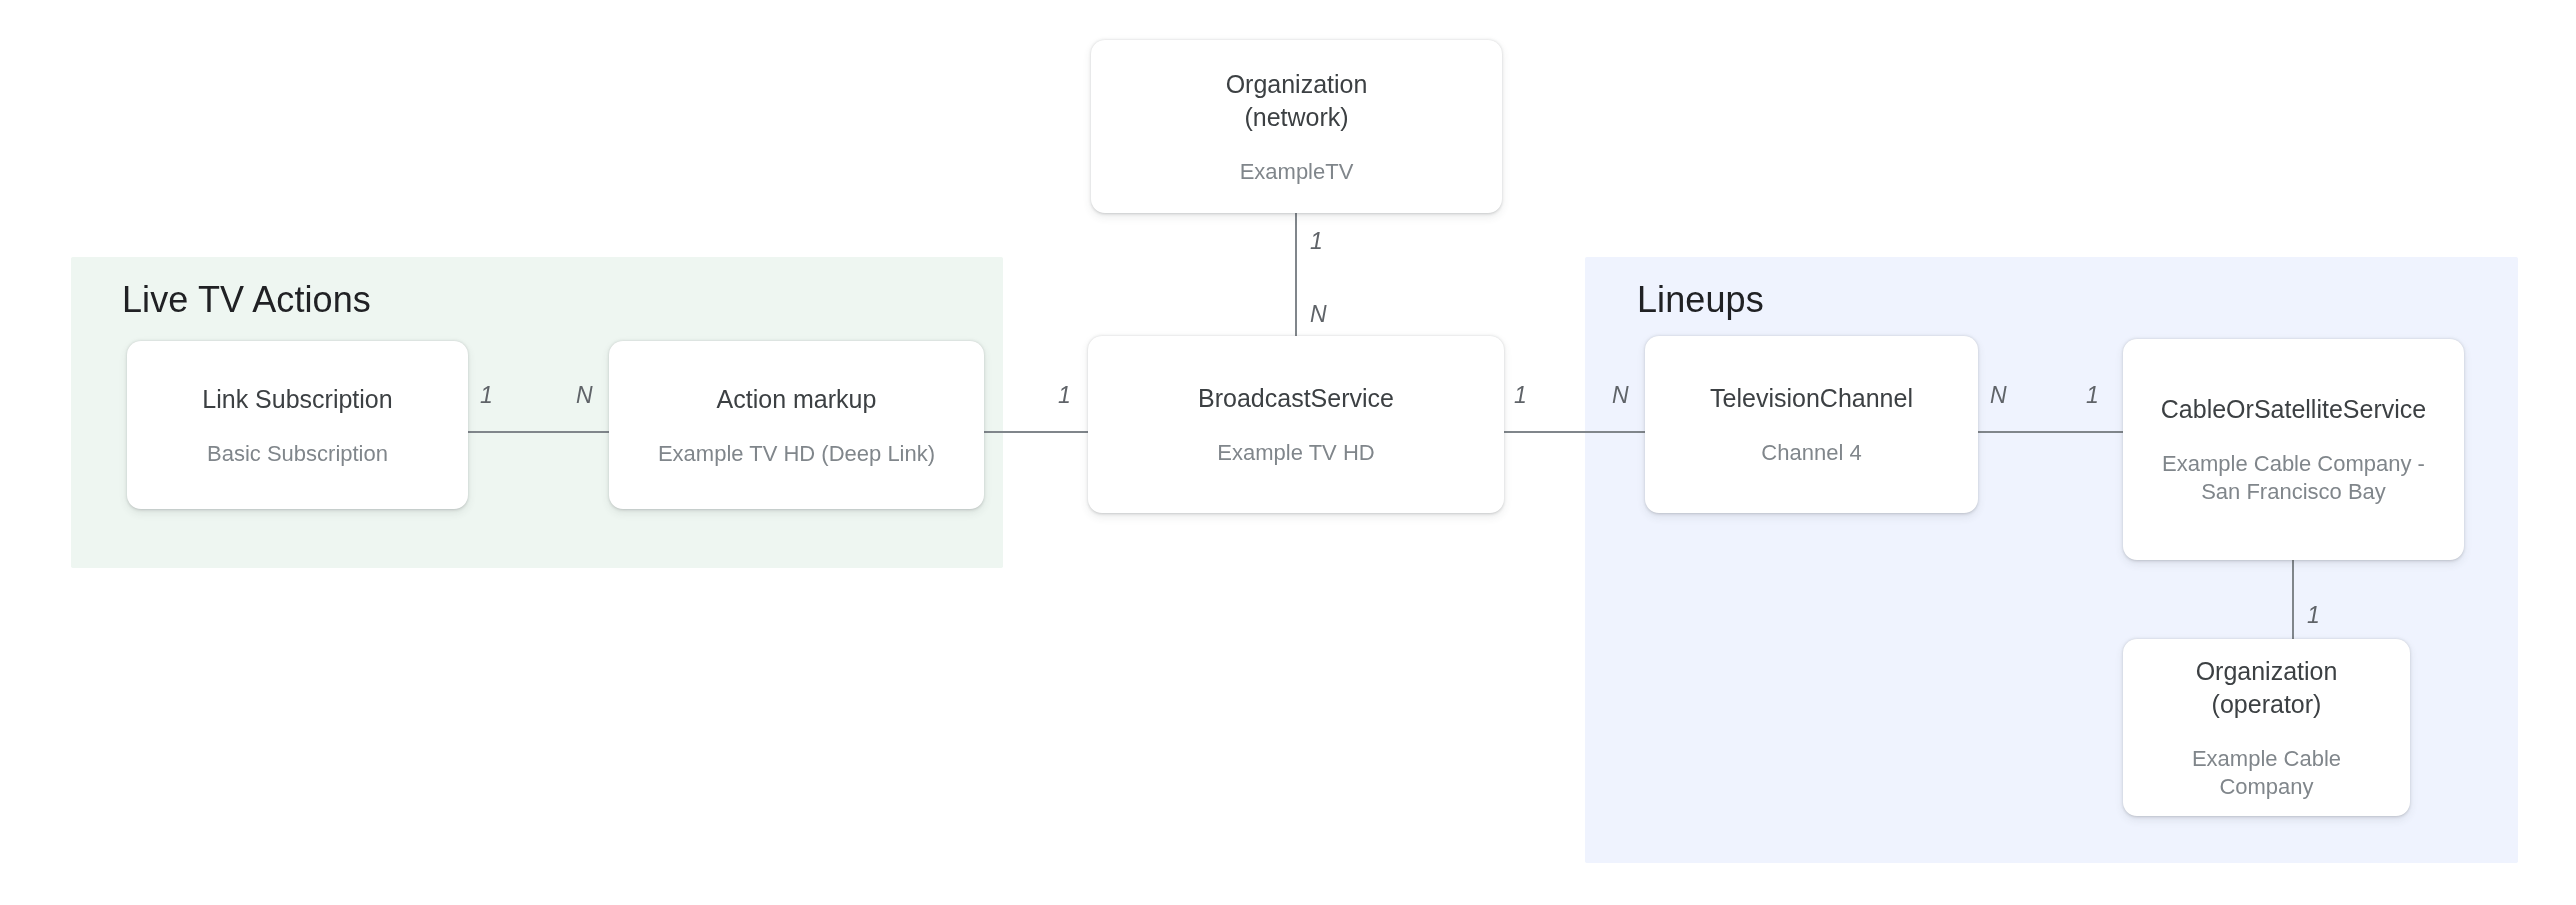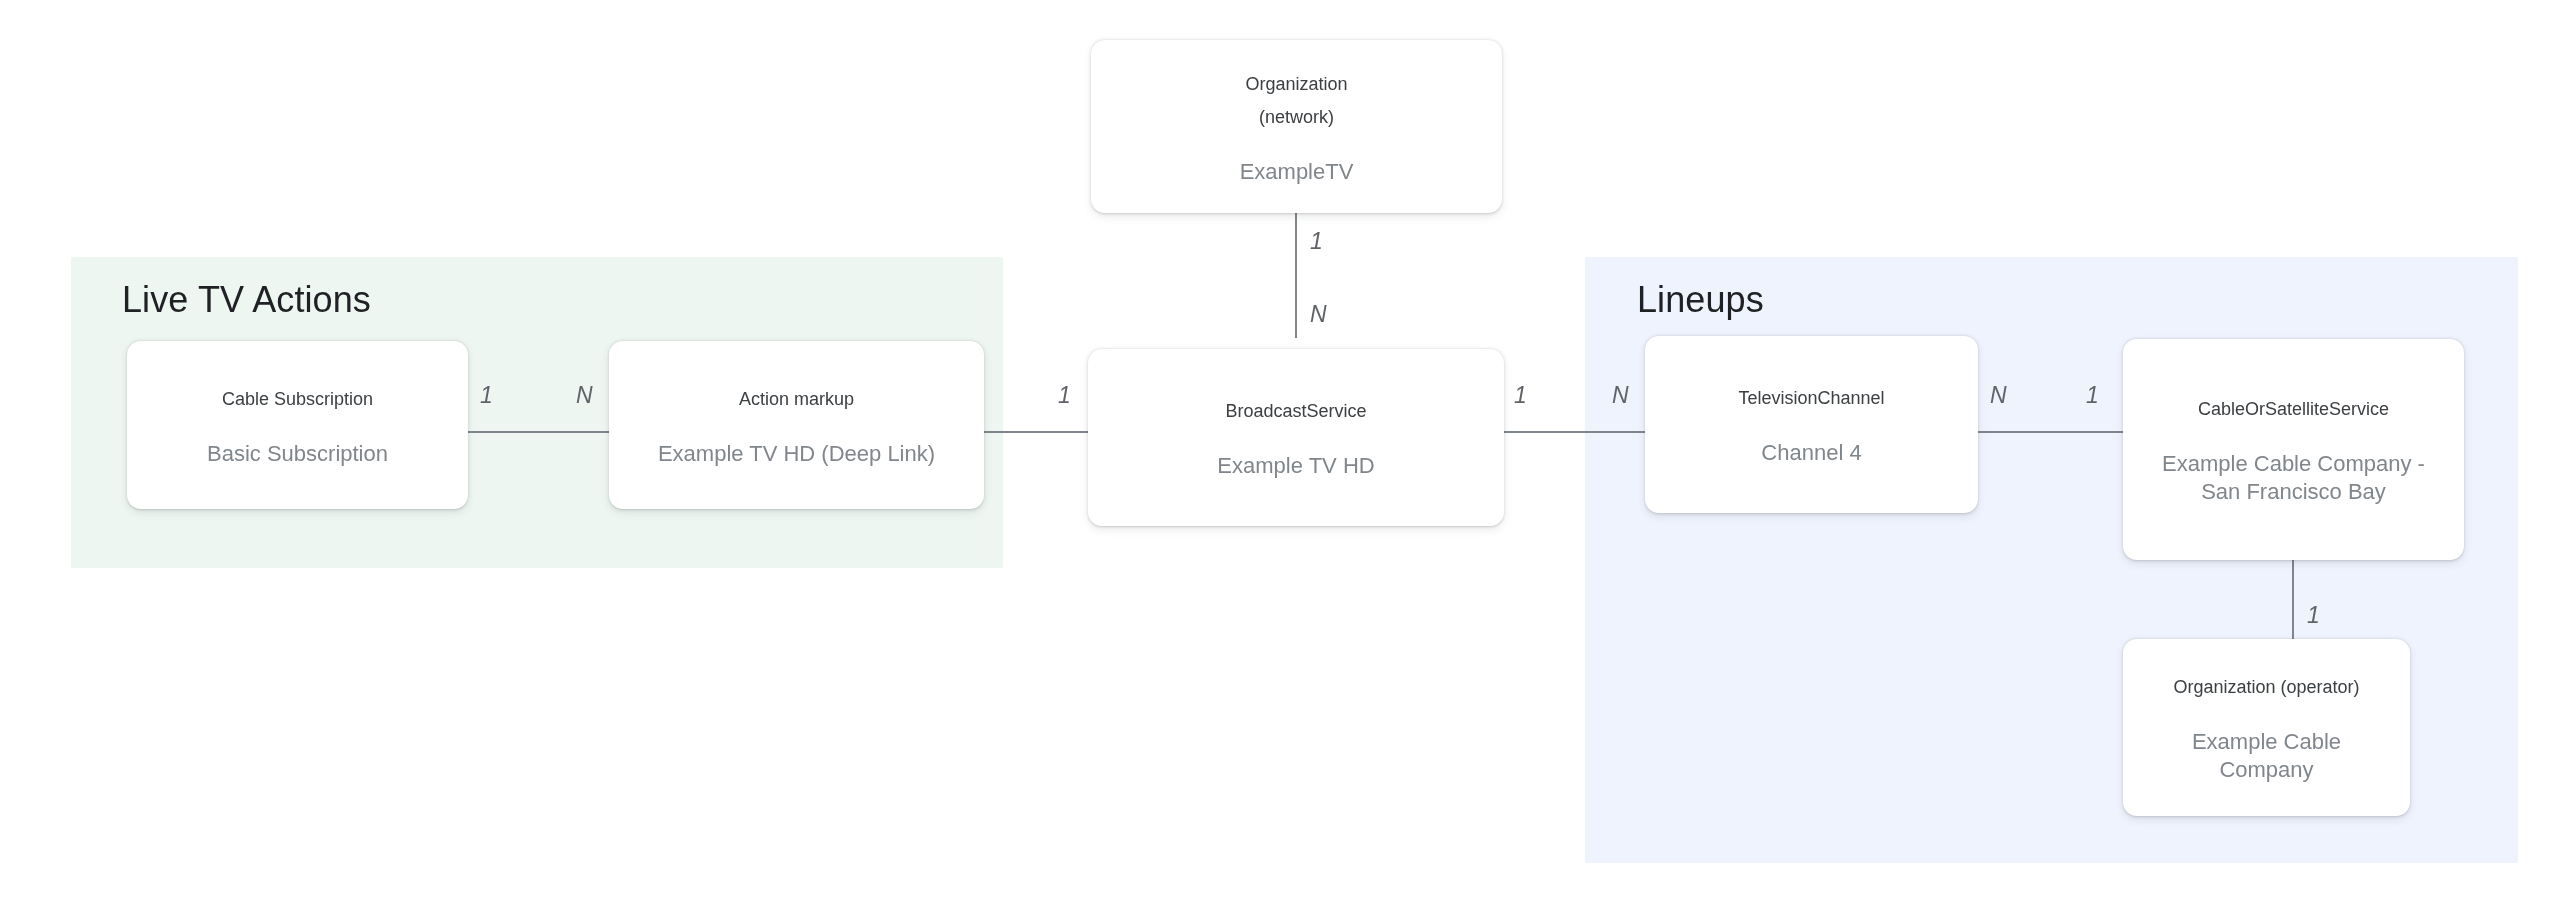--- a/index.html
+++ b/index.html
@@ -59,21 +59,21 @@
     border-radius: 14px;
     box-shadow: 0 0.9px 2.7px rgba(60,64,67,0.22), 0 3.5px 8.8px rgba(60,64,67,0.10);
     display: flex;
     flex-direction: column;
     align-items: center;
     justify-content: center;
     box-sizing: border-box;
     padding: 8.8px 19.5px;
   }
   .node-title {
-    font-size: 18px;
+    font-size: 25px;
     line-height: 33px;
     color: #3c4043;
     text-align: center;
     white-space: pre-line;
   }
   .node-sub {
     margin-top: 24px;
     font-size: 22px;
     line-height: 28px;
     color: #80868b;
@@ -116,30 +116,30 @@
   <div class="card-label" style="left:2307px; top:511px;">N</div>
   <div class="card-label" style="left:2307px; top:602px;">1</div>
 
   <div class="node" style="left:1091px; top:40px; width:411px; height:173px;">
     <div class="node-title">Organization
 (network)</div>
     <div class="node-sub">ExampleTV</div>
   </div>
 
   <div class="node" style="left:127px; top:341px; width:341px; height:168px;">
-    <div class="node-title">Cable Subscription</div>
+    <div class="node-title">Link Subscription</div>
     <div class="node-sub">Basic Subscription</div>
   </div>
 
   <div class="node" style="left:609px; top:341px; width:375px; height:168px;">
     <div class="node-title">Action markup</div>
     <div class="node-sub">Example TV HD (Deep Link)</div>
   </div>
 
-  <div class="node" style="left:1088px; top:349px; width:416px; height:177px;">
+  <div class="node" style="left:1088px; top:336px; width:416px; height:177px;">
     <div class="node-title">BroadcastService</div>
     <div class="node-sub">Example TV HD</div>
   </div>
 
   <div class="node" style="left:1645px; top:336px; width:333px; height:177px;">
     <div class="node-title">TelevisionChannel</div>
     <div class="node-sub">Channel 4</div>
   </div>
 
   <div class="node" style="left:2123px; top:339px; width:341px; height:221px;">

